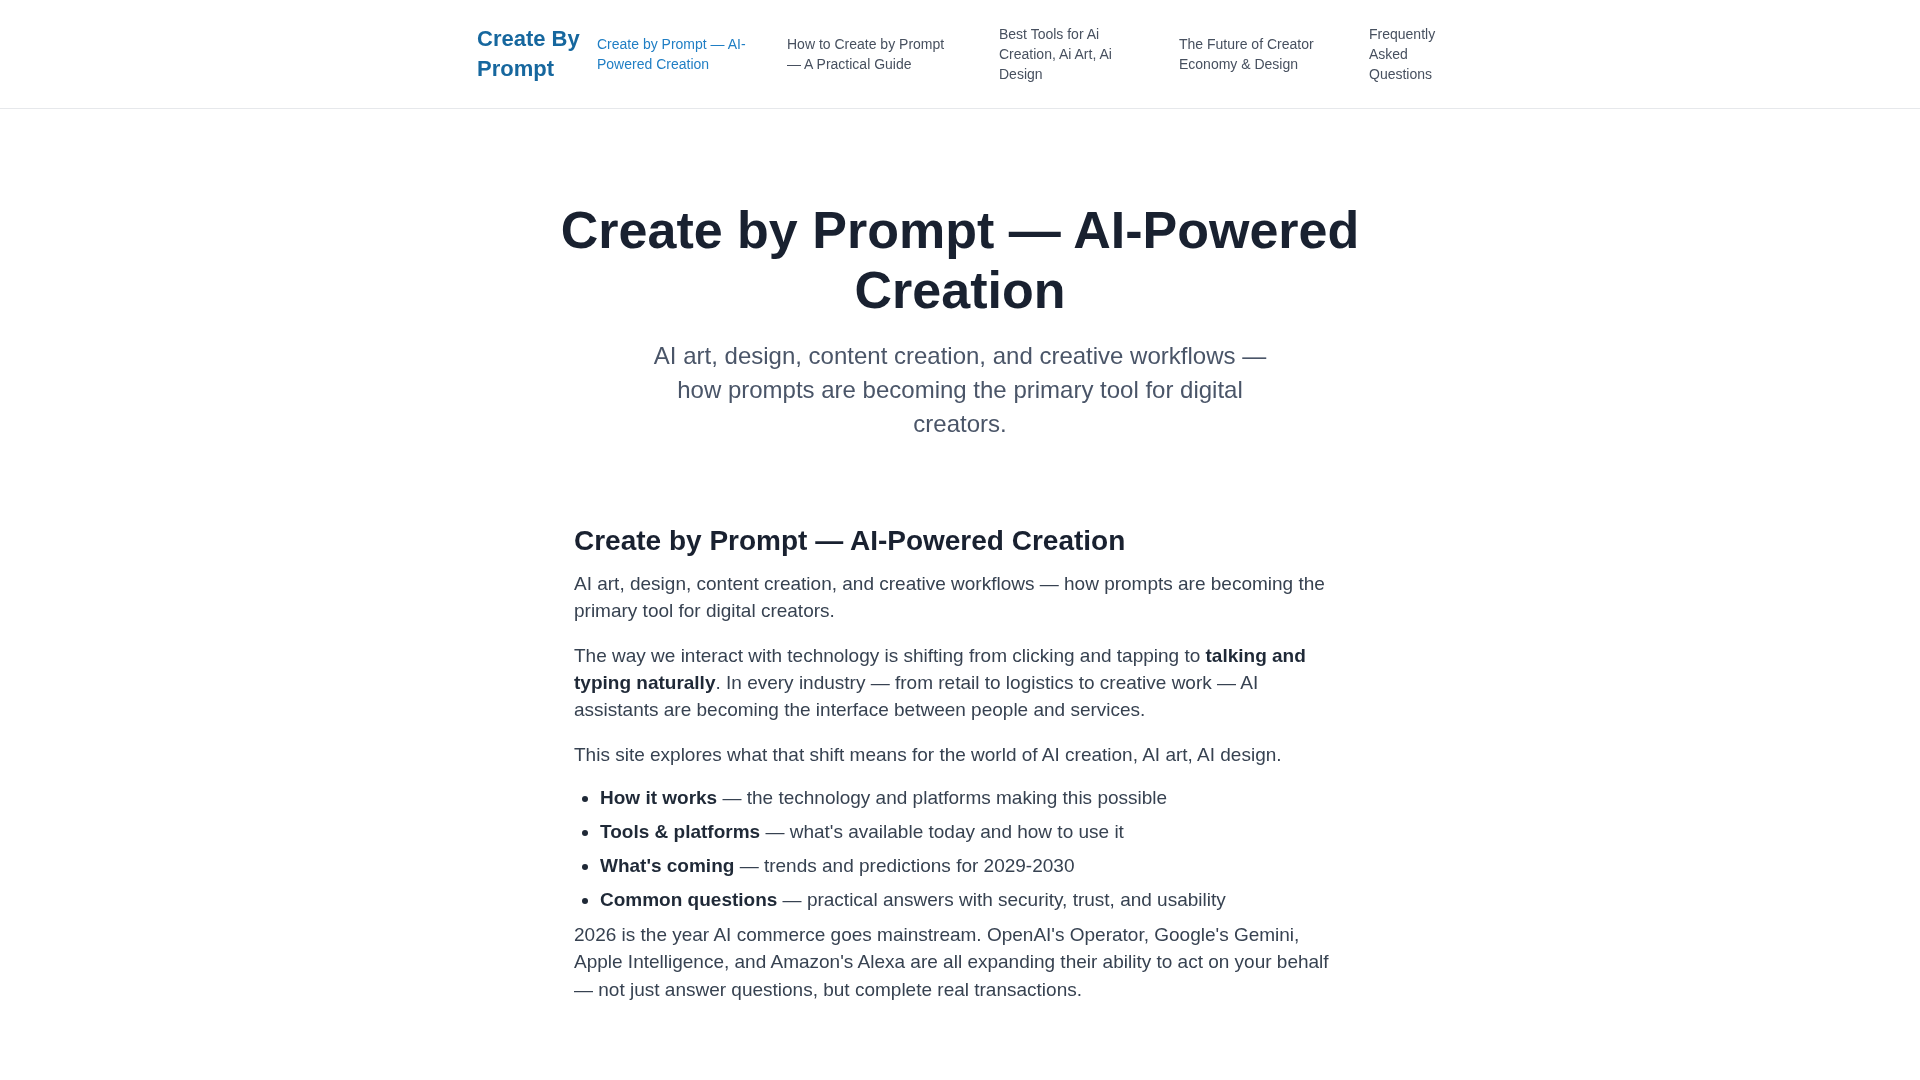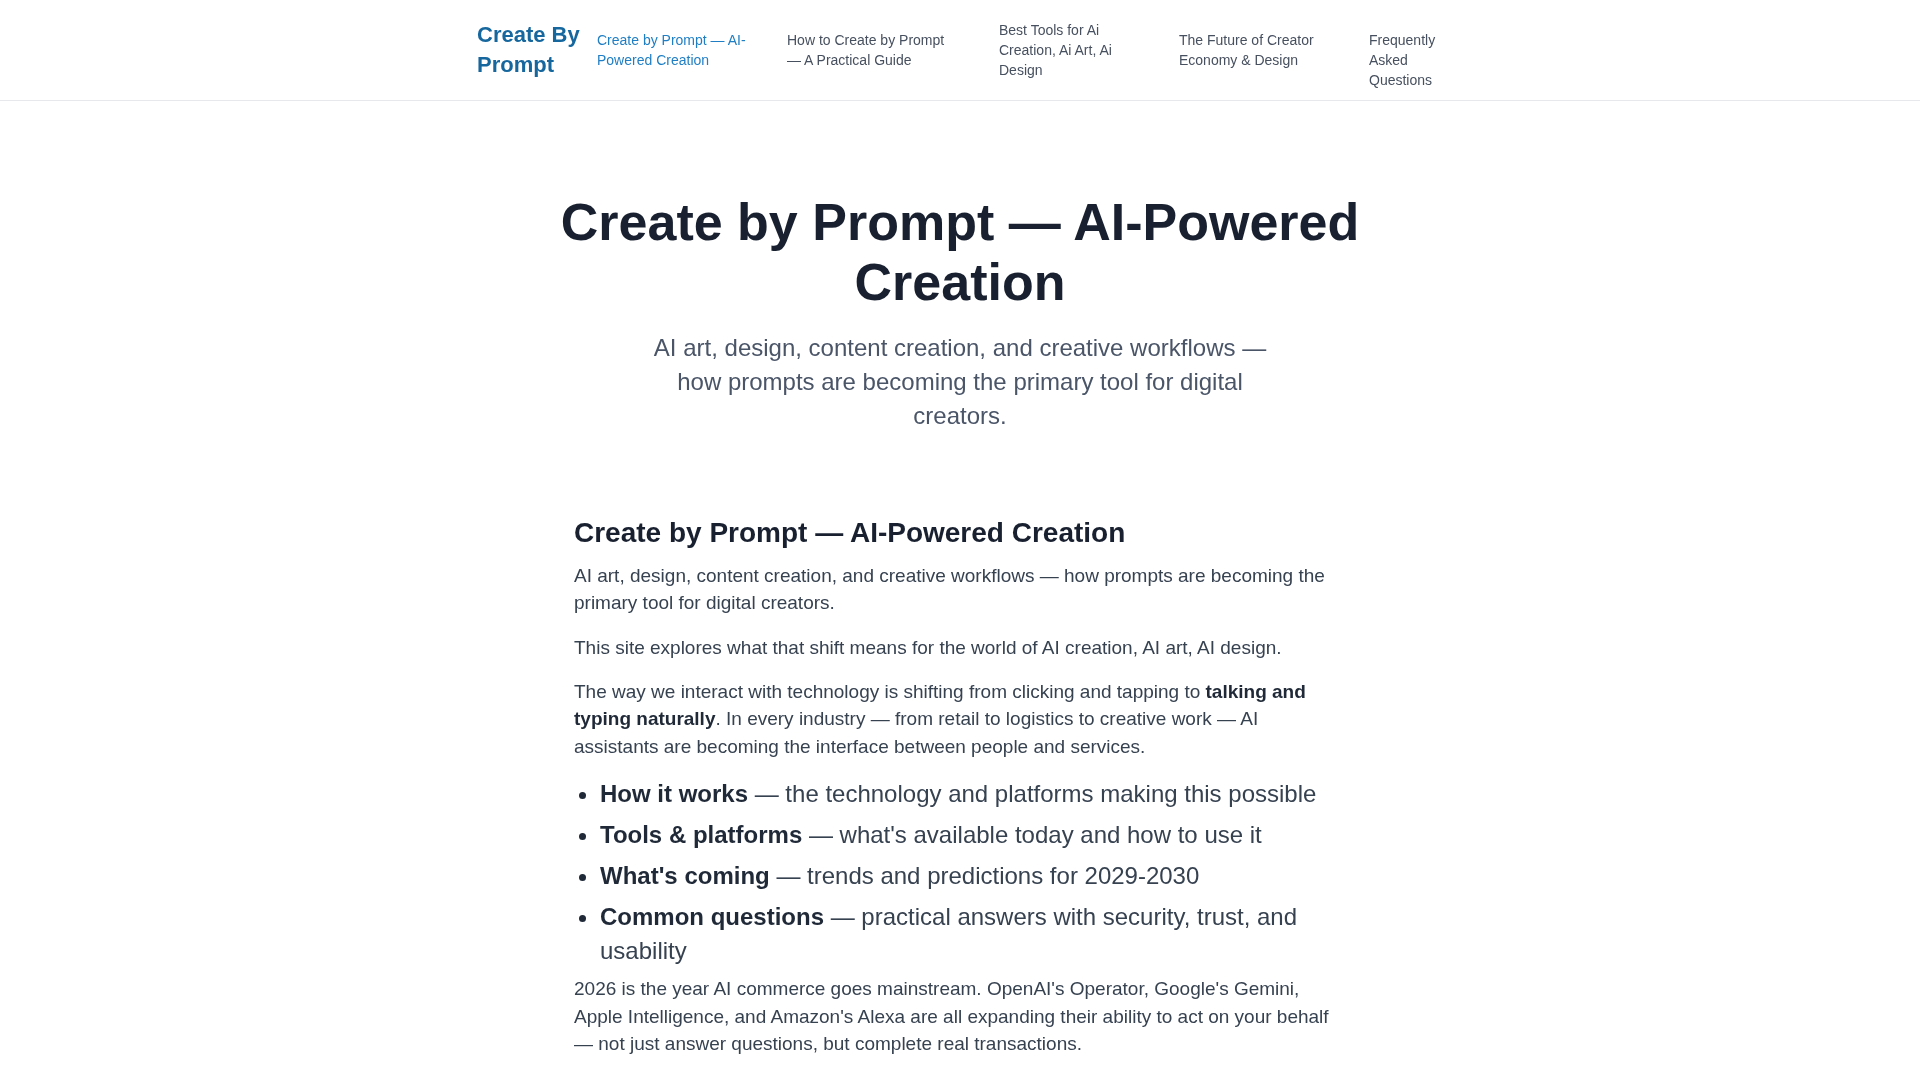--- a/index.html
+++ b/index.html
@@ -2,44 +2,44 @@
 <html><head>
 <meta charset="utf-8">
 <style>
   * { box-sizing: border-box; }
   html, body { margin: 0; padding: 0; background: #ffffff; }
   body { font-family: "Liberation Sans", sans-serif; }
   .viewport { width: 1920px; height: 1080px; overflow: hidden; background: #ffffff; }
 
   
   .navbar { width: 100%; background: #ffffff; border-bottom: 1px solid #e6e8eb; }
-  .nav-inner { width: 966px; margin: 0 auto; display: flex; align-items: center; min-height: 92px; padding: 10px 0; }
+  .nav-inner { width: 966px; margin: 0 auto; display: flex; align-items: center; min-height: 92px; padding: 24px 0; }
   .logo { width: 106px; margin-right: 14px; font-size: 22px; font-weight: bold; line-height: 1.35; color: #16679e; cursor: pointer; flex: none; }
   .nav-links { display: flex; align-items: center; gap: 40px; }
   .nav-link { font-size: 14px; line-height: 20px; color: #47505f; text-decoration: none; cursor: pointer; display: block; }
   .nav-link.active { color: #1f7ec4; }
   .nav-link:nth-child(1) { width: 150px; }
   .nav-link:nth-child(2) { width: 172px; }
   .nav-link:nth-child(3) { width: 132px; }
   .nav-link:nth-child(4) { width: 150px; margin-left: 8px; }
-  .nav-link:nth-child(5) { width: 82px; margin-top: 20px; }
+  .nav-link:nth-child(5) { width: 82px; }
 
   
   .hero { padding-top: 92px; text-align: center; }
   .hero h1 { margin: 0 auto; max-width: 960px; font-size: 52px; line-height: 1.15; font-weight: bold; color: #192130; }
   .hero .subtitle { margin: 18px auto 0; max-width: 660px; font-size: 24px; line-height: 1.42; color: #4a5568; }
 
   
   .article { max-width: 772px; margin: 82px auto 0; padding-bottom: 24px; }
   .article h2 { font-size: 28px; line-height: 1.25; font-weight: bold; color: #192130; margin: 38px 0 12px; }
   .article h2:first-child { margin-top: 0; }
   .article p { font-size: 19px; line-height: 1.44; color: #374251; margin: 0 0 17px; }
   .article strong { color: #1f2937; }
   .article ul { margin: 14px 0 0; padding-left: 26px; }
-  .article li { font-size: 24px; line-height: 1.42; color: #374251; margin-bottom: 7px; }
+  .article li { font-size: 19px; line-height: 1.42; color: #374251; margin-bottom: 7px; }
   .article li::marker { color: #1f2937; }
 </style>
 </head>
 <body>
 
 <div class="viewport">
 
   <header class="navbar">
     <div class="nav-inner">
       <div class="logo">Create By Prompt</div>
@@ -55,22 +55,22 @@
 
   <section class="hero">
     <h1>Create by Prompt — AI-Powered Creation</h1>
     <p class="subtitle">AI art, design, content creation, and creative workflows — how prompts are becoming the primary tool for digital creators.</p>
   </section>
 
   <main class="article">
 
     <h2>Create by Prompt — AI-Powered Creation</h2>
     <p>AI art, design, content creation, and creative workflows — how prompts are becoming the primary tool for digital creators.</p>
+    <p><span>The way we interact with technology is shifting from clicking and tapping to </span><strong>talking and typing naturally</strong><span>. In every industry — from retail to logistics to creative work — AI assistants are becoming the interface between people and services.</span></p>
     <p>This site explores what that shift means for the world of AI creation, AI art, AI design.</p>
-    <p><span>The way we interact with technology is shifting from clicking and tapping to </span><strong>talking and typing naturally</strong><span>. In every industry — from retail to logistics to creative work — AI assistants are becoming the interface between people and services.</span></p>
 
     <ul>
       <li><strong>How it works</strong><span> — the technology and platforms making this possible</span></li>
       <li><strong>Tools &amp; platforms</strong><span> — what's available today and how to use it</span></li>
       <li><strong>What's coming</strong><span> — trends and predictions for 2029-2030</span></li>
       <li><strong>Common questions</strong><span> — practical answers with security, trust, and usability</span></li>
     </ul>
 
     <p>2026 is the year AI commerce goes mainstream. OpenAI's Operator, Google's Gemini, Apple Intelligence, and Amazon's Alexa are all expanding their ability to act on your behalf — not just answer questions, but complete real transactions.</p>
 

